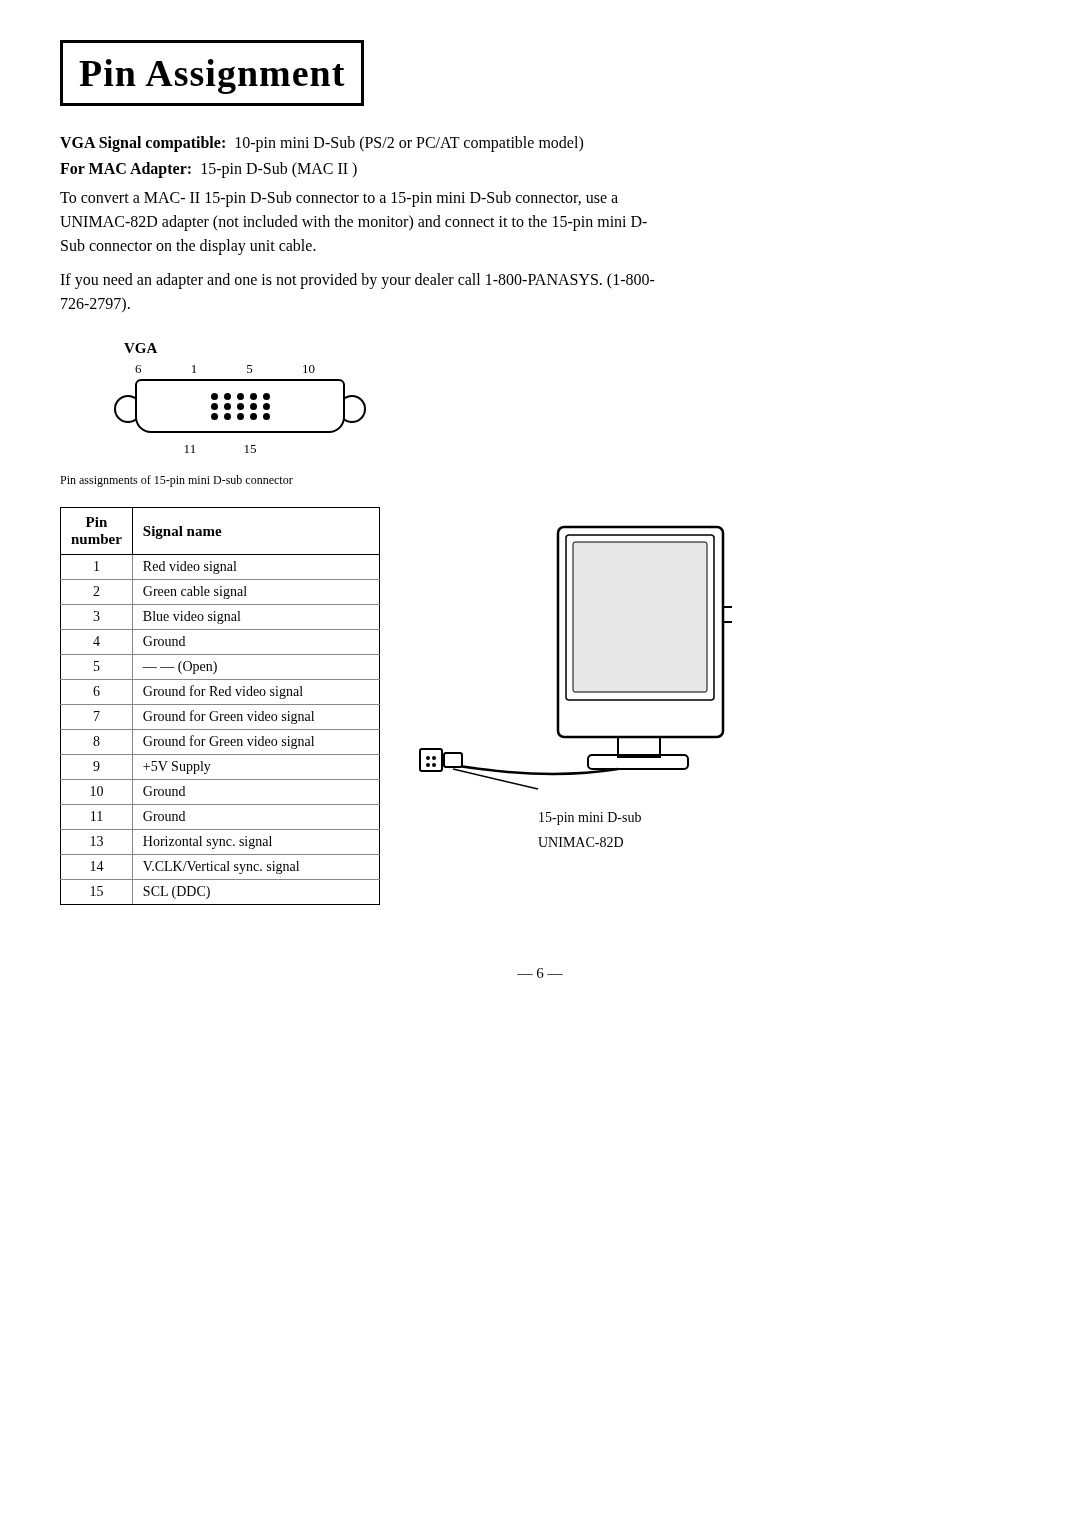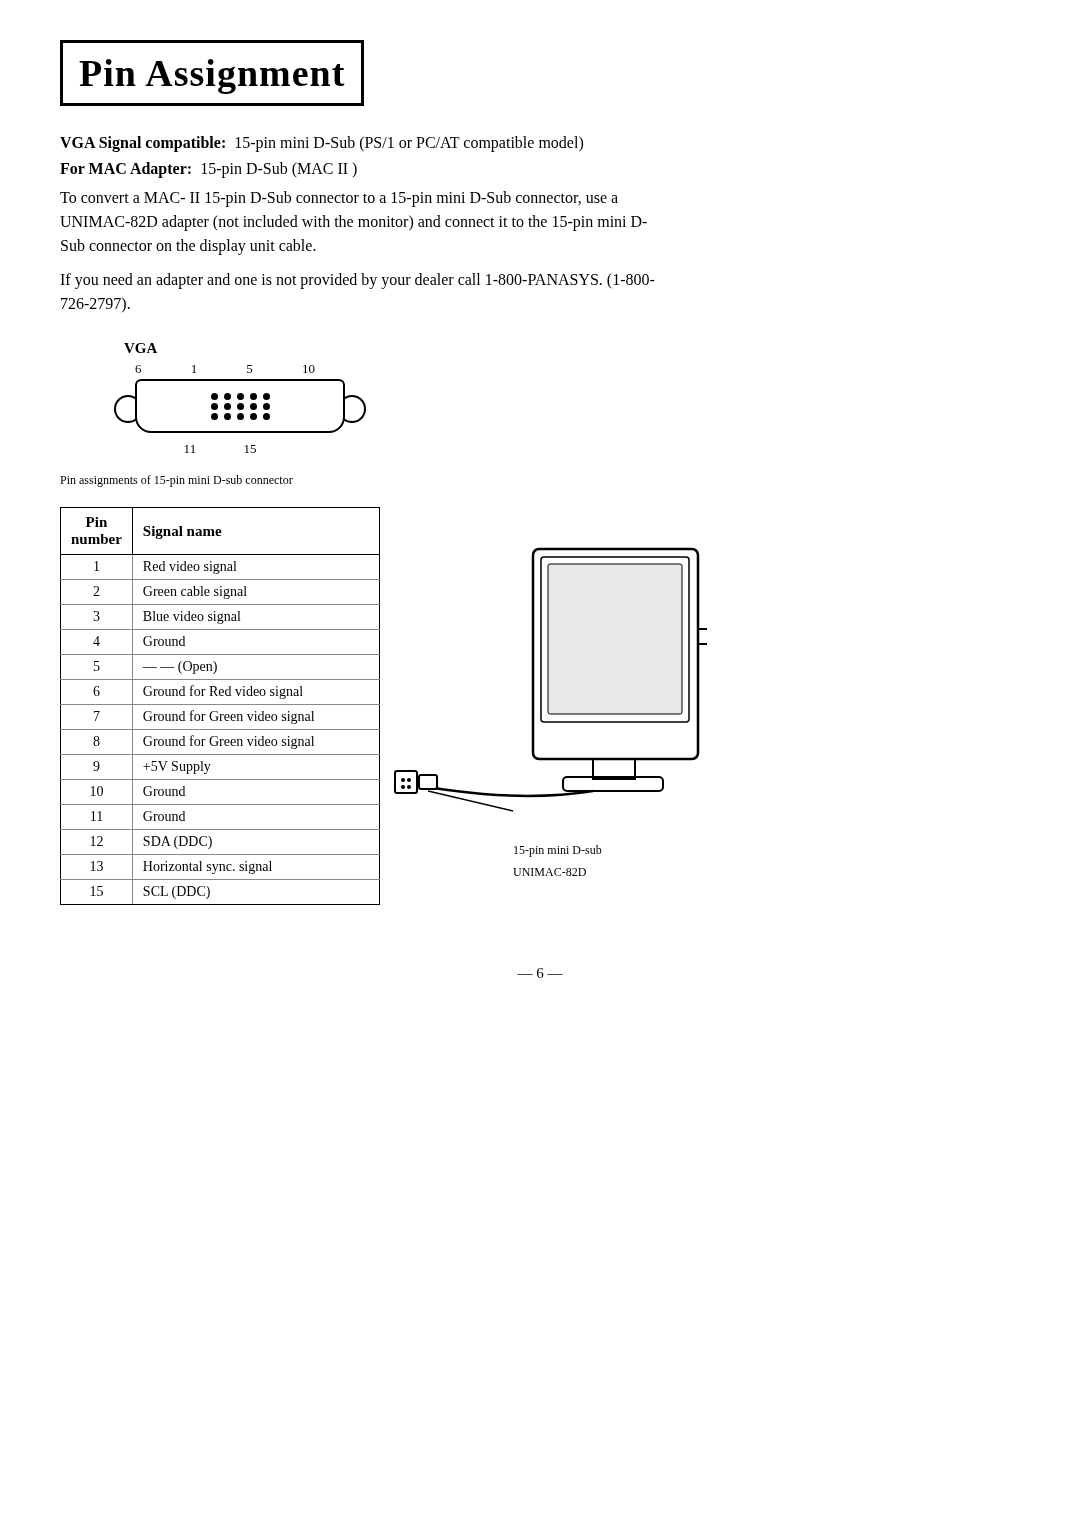--- a/index.html
+++ b/index.html
@@ -126,22 +126,22 @@
     .caption-text {
       font-size: 12px;
       margin-top: 14px;
       margin-bottom: 18px;
       max-width: 320px;
       line-height: 1.5;
     }
 
     .content-row {
       display: flex;
-      gap: 13px;
-      align-items: center;
+      gap: 38px;
+      align-items: flex-start;
       margin-top: 10px;
     }
 
     .table-section {
       flex: 0 0 auto;
     }
 
     .pin-table {
       border-collapse: collapse;
       width: 320px;
@@ -178,22 +178,22 @@
       flex: 0 0 auto;
       width: 340px;
       padding-top: 10px;
     }
 
     .monitor-svg {
       width: 320px;
     }
 
     .monitor-labels {
-      font-size: 12px;
-      margin-top: 17px;
+      font-size: 14px;
+      margin-top: 4px;
       padding-left: 120px;
       line-height: 1.8;
     }
 
     .footer {
       text-align: center;
       margin-top: 60px;
       font-size: 15px;
     }
   </style>
@@ -201,21 +201,21 @@
 <body>
 
 
 
 
 <div class="page-title">Pin Assignment</div>
 
 
 <p class="section-header">
   <span>VGA Signal compatible:</span>
-  &nbsp;<span style="font-weight:normal;">15-pin mini D-Sub (PS/1 or PC/AT compatible model)</span>
+  &nbsp;<span style="font-weight:normal;">10-pin mini D-Sub (PS/2 or PC/AT compatible model)</span>
 </p>
 
 
 <p class="section-header">
   <span>For MAC Adapter:</span>
   &nbsp;<span style="font-weight:normal;">15-pin D-Sub (MAC II )</span>
 </p>
 
 <p class="body-text">To convert a MAC- II 15-pin D-Sub connector to a 15-pin mini D-Sub connector, use a UNIMAC-82D adapter (not included with the monitor) and connect it to the 15-pin mini D-Sub connector on the display unit cable.</p>
 
@@ -321,26 +321,26 @@
           </tr>
           <tr>
             <td>10</td>
             <td>Ground</td>
           </tr>
           <tr>
             <td>11</td>
             <td>Ground</td>
           </tr>
           <tr>
-            <td>12</td>
-            <td>SDA (DDC)</td>
-          </tr>
-          <tr>
             <td>13</td>
             <td>Horizontal sync. signal</td>
+          </tr>
+          <tr>
+            <td>14</td>
+            <td>V.CLK/Vertical sync. signal</td>
           </tr>
           <tr>
             <td>15</td>
             <td>SCL (DDC)</td>
           </tr>
         </tbody>
     </table>
   </div>
 
   <div class="monitor-section">

